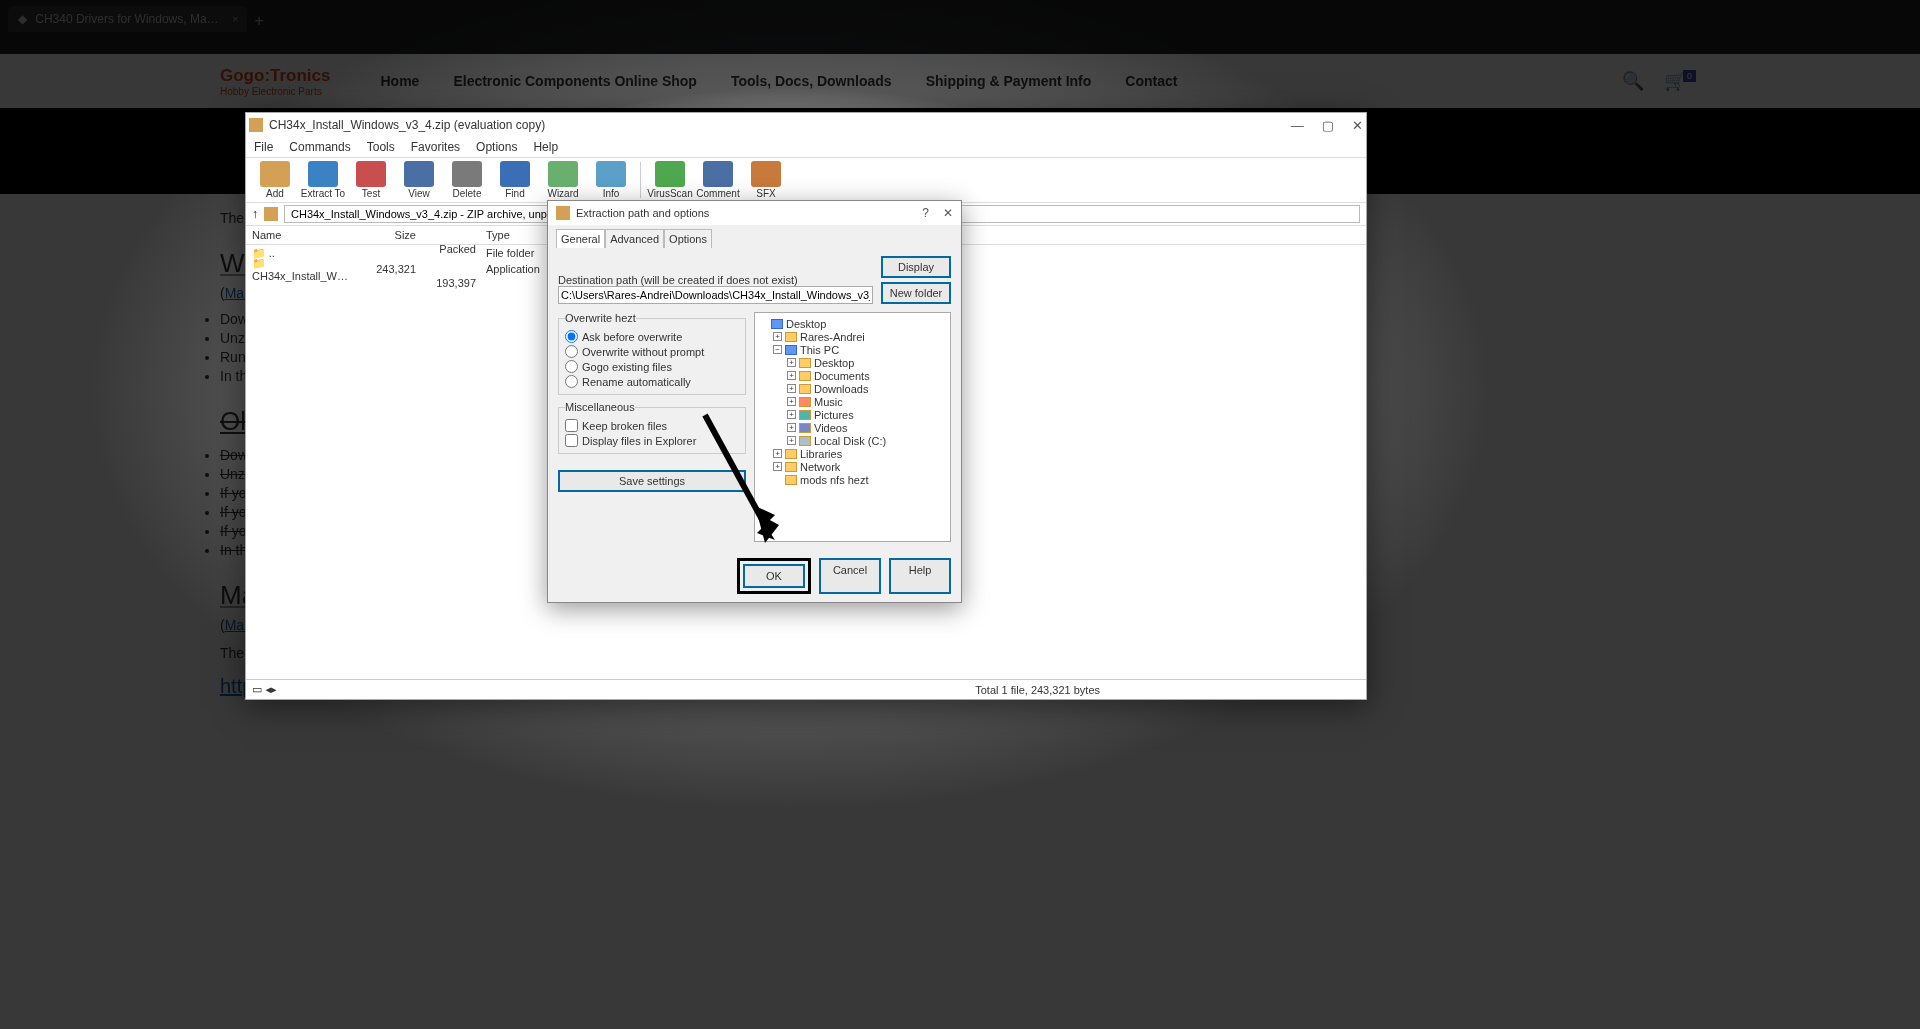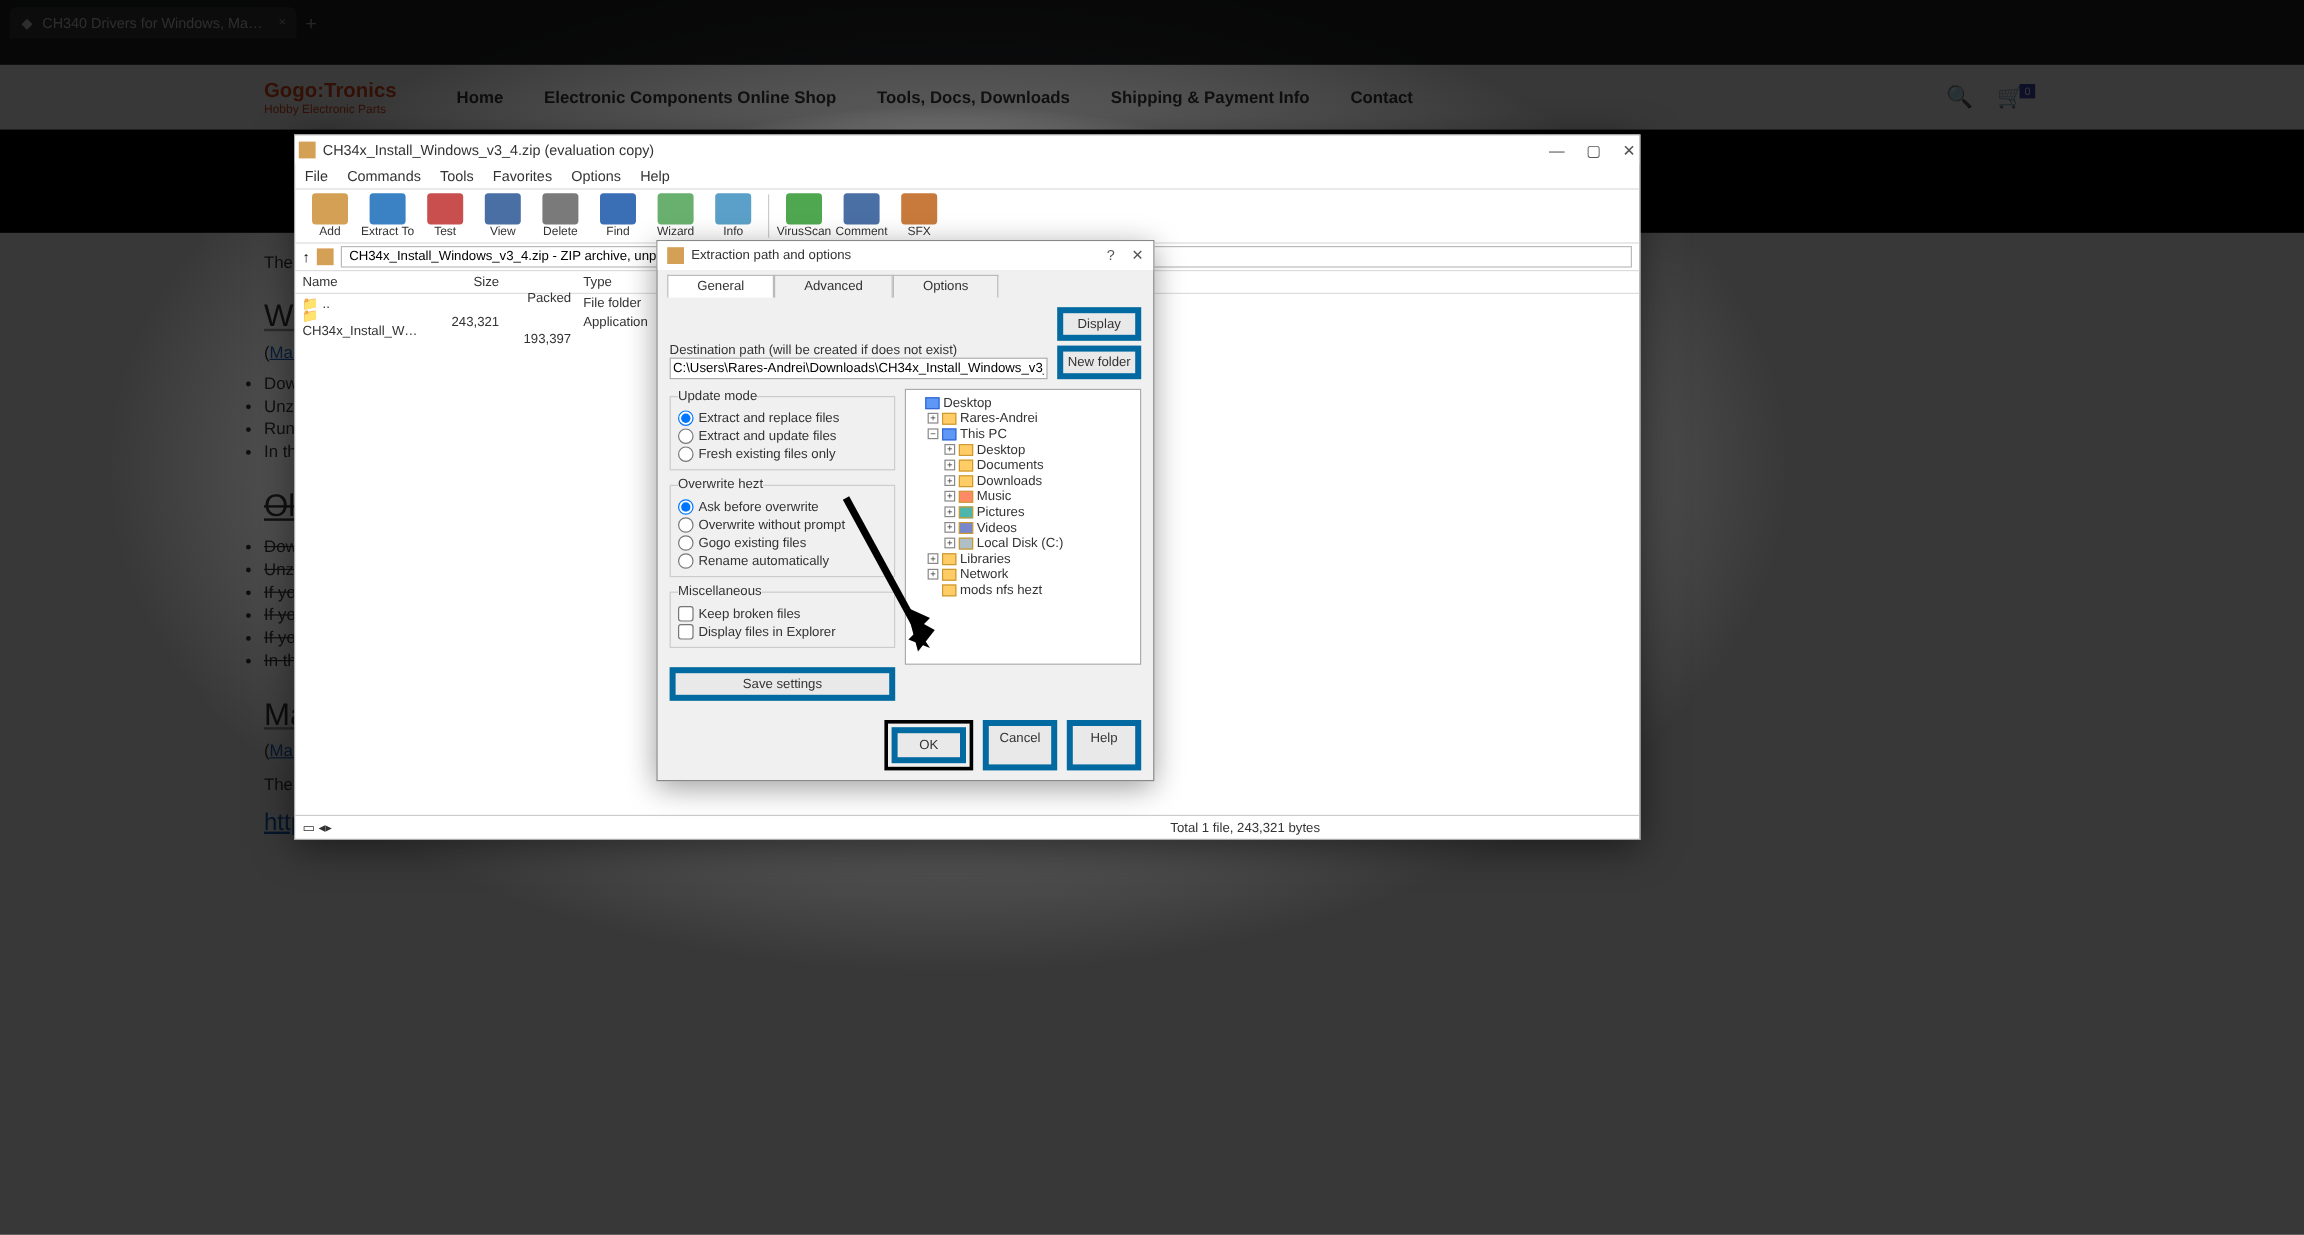--- a/index.html
+++ b/index.html
@@ -51,31 +51,31 @@
 .col-type { padding-left: 10px; }
 .listrow { display: flex; font-size: 11px; color: #333; height: 16px; align-items: center; }
 .statusbar { margin-top: auto; height: 20px; border-top: 1px solid #ccc; display: flex; align-items: center; font-size: 11px; color: #333; padding: 0 6px; }
 .sb-right { margin-left: auto; margin-right: 260px; }
 
 
 .dlg { position: absolute; left: 547px; top: 200px; width: 415px; background: #f0f0f0; border: 1px solid #888; box-shadow: 0 6px 24px rgba(0,0,0,0.4); font-size: 11px; color: #333; }
 .dlg-title { height: 24px; display: flex; align-items: center; padding: 0 8px; background: #fff; }
 .dlg-title-btns { margin-left: auto; display: flex; gap: 14px; color: #555; font-size: 12px; }
 .tabs { display: flex; padding: 4px 8px 0; }
-.tab2 { padding: 3px 24px; border: 1px solid #bbb; border-bottom: none; background: #f0f0f0; font-size: 11px; }
+.tab2 { padding: 3px 4px; border: 1px solid #bbb; border-bottom: none; background: #f0f0f0; font-size: 11px; }
 .tab2.active { background: #fff; }
 .dlg-body { padding: 8px 10px; display: flex; gap: 8px; }
 .leftcol { width: 188px; }
 .rightcol { flex: 1; }
 .grp { margin-bottom: 6px; }
 .grp legend, .grp-title { font-size: 11px; color: #333; }
 fieldset.grp { border: 1px solid #ccc; padding: 4px 6px; }
 .radio, .chk { display: flex; align-items: center; gap: 4px; margin: 2px 0; font-size: 11px; }
 .radio input, .chk input { margin: 0; }
-.btn { background: #e9e9e9; border: 5px solid #0369a1; font-size: 11px; padding: 3px 0; text-align: center; }
+.btn { background: #e9e9e9; border: 2px solid #0369a1; font-size: 11px; padding: 3px 0; text-align: center; }
 .btn-sm { width: 70px; }
 .dest { width: 100%; border: 1px solid #aaa; font-size: 11px; padding: 2px; }
 .tree { border: 1px solid #aaa; background: #fff; height: 230px; padding: 4px; overflow: hidden; }
 .tree-item { display: flex; align-items: center; gap: 3px; font-size: 11px; height: 13px; }
 .ti-ico { width: 12px; height: 10px; background: #ffcc66; border: 1px solid #cc9933; }
 .ti-ico.pc { background: #5e97f6; border-color: #3367d6; }
 .ti-ico.music { background: #ff8a65; }
 .ti-ico.pic { background: #4db6ac; }
 .ti-ico.vid { background: #7986cb; }
 .ti-ico.disk { background: #b0bec5; }
@@ -274,35 +274,20 @@
       </div>
       <div style="display:flex;flex-direction:column;gap:4px">
         <div class="btn btn-sm">Display</div>
         <div class="btn btn-sm">New folder</div>
       </div>
     </div>
   </div>
   <div class="dlg-body">
     <div class="leftcol">
       <fieldset class="grp">
-        <legend>Update mode</legend>
-        <label class="radio">
-            <input type="radio" checked="" style="">
-            <span>Extract and replace files</span>
-          </label>
-        <label class="radio">
-            <input type="radio" style="">
-            <span>Extract and update files</span>
-          </label>
-        <label class="radio">
-            <input type="radio" style="">
-            <span>Fresh existing files only</span>
-          </label>
-      </fieldset>
-      <fieldset class="grp">
         <legend>Overwrite hezt</legend>
         <label class="radio">
             <input type="radio" checked="" style="">
             <span>Ask before overwrite</span>
           </label>
         <label class="radio">
             <input type="radio" style="">
             <span>Overwrite without prompt</span>
           </label>
         <label class="radio">

